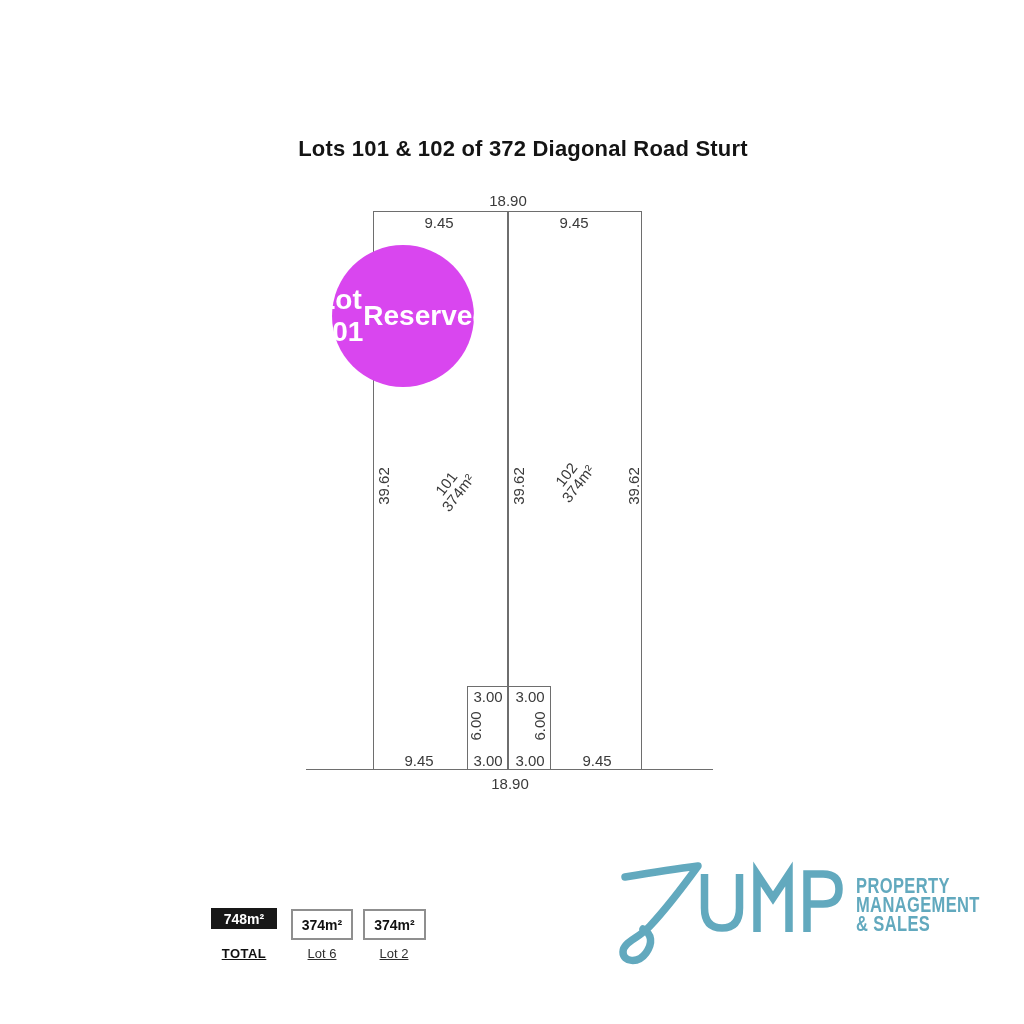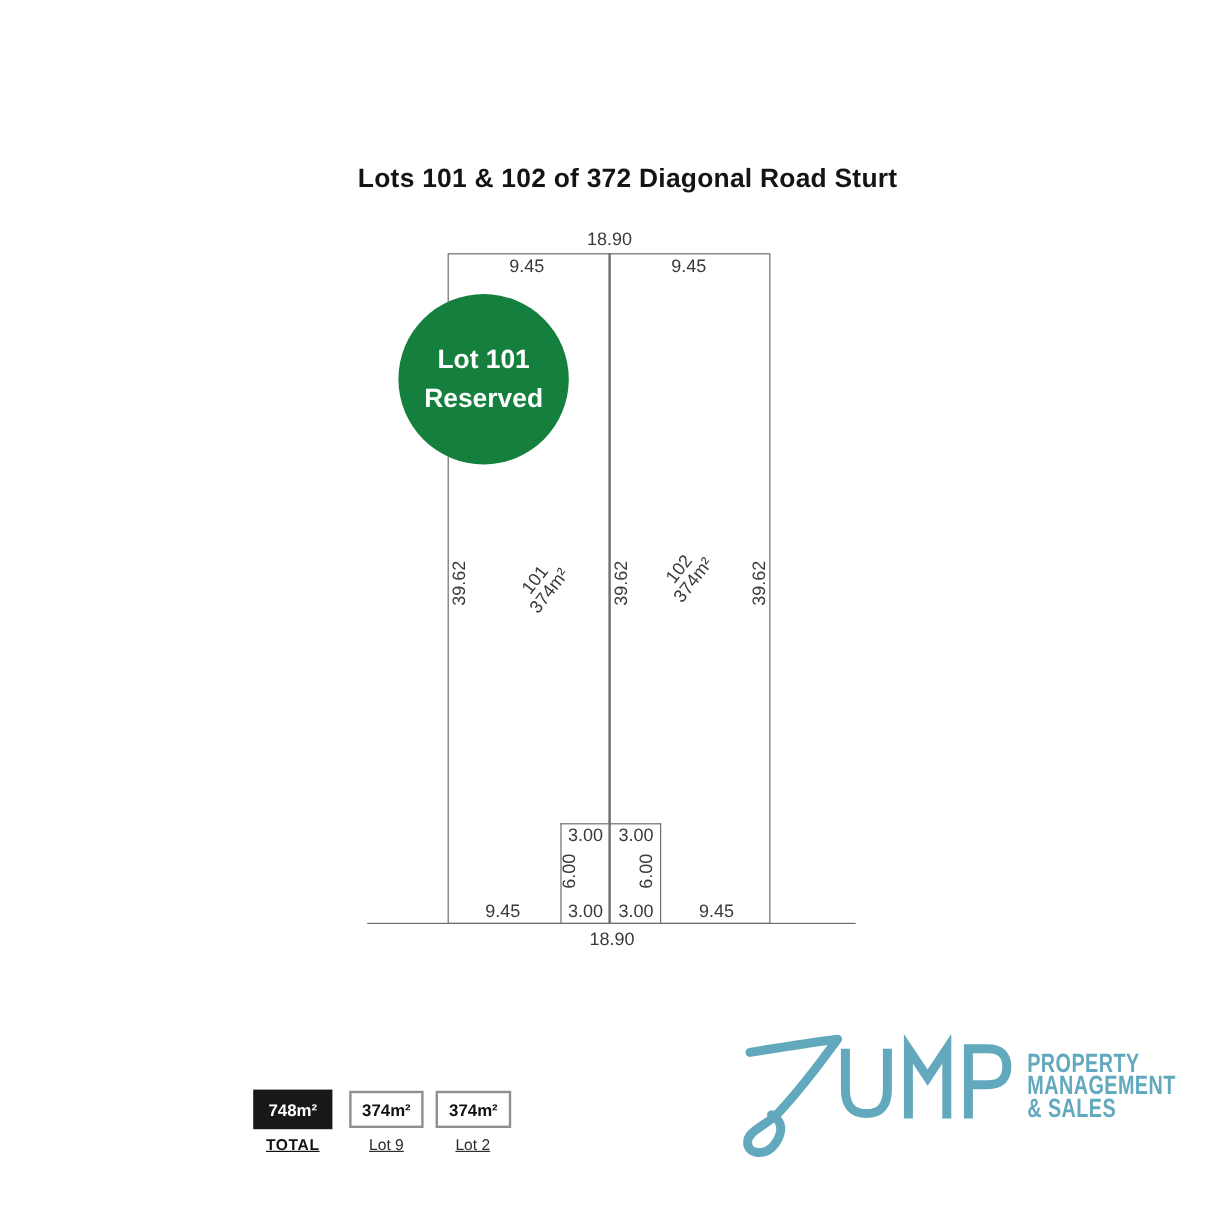--- a/index.html
+++ b/index.html
@@ -68,35 +68,35 @@
     line-height: 15px;
     color: #3a3a3a;
     white-space: nowrap;
   }
   
   .badge {
     position: absolute;
     left: 332px; top: 197px;
     width: 142px; height: 142px;
     border-radius: 50%;
-    background: #15803d;
+    background: #d946ef;
     display: flex;
-    flex-direction: column;
+    flex-direction: row;
     align-items: center;
     justify-content: center;
     color: #ffffff;
     font-weight: 700;
-    font-size: 22px;
+    font-size: 28px;
     line-height: 32px;
     text-align: center;
   }
   
   .legend-box {
     position: absolute;
-    height: 33px;
+    height: 21px;
     display: flex;
     align-items: center;
     justify-content: center;
     font-size: 14px;
   }
   .legend-box.total {
     left: 211px; top: 860px; width: 66px;
     background: #181818;
     color: #ffffff;
     font-weight: 600;
@@ -197,21 +197,21 @@
   <div class="legend-box total">
     <span>748m²</span>
   </div>
   <div class="legend-box outlined lot1">
     <span>374m²</span>
   </div>
   <div class="legend-box outlined lot2">
     <span>374m²</span>
   </div>
   <div class="legend-caption total-cap">TOTAL</div>
-  <div class="legend-caption lot1-cap">Lot 9</div>
+  <div class="legend-caption lot1-cap">Lot 6</div>
   <div class="legend-caption lot2-cap">Lot 2</div>
 
   <svg class="logo-mark" viewBox="0 0 250 125" role="img" aria-label="JUMP">
 
     <path d="M 17,31 C 41,27 66,23 90,20 C 74,42 56,65 42,80 C 30,93 15,96 15,106 C 15,116 30,118 38,107 C 45,97 44,88 35,83" fill="none" stroke="#62a9be" stroke-width="7.5" stroke-linecap="round" stroke-linejoin="round"></path>
 
     <path d="M 96.5,28 V 62 Q 96.5,82 114,82 Q 131.5,82 131.5,62 V 28" fill="none" stroke="#62a9be" stroke-width="7.5" stroke-linecap="butt"></path>
 
     <path d="M 149,86 V 28 L 165,52 L 181,28 V 86" fill="none" stroke="#62a9be" stroke-width="7.5" stroke-linecap="butt" stroke-linejoin="miter"></path>
 

